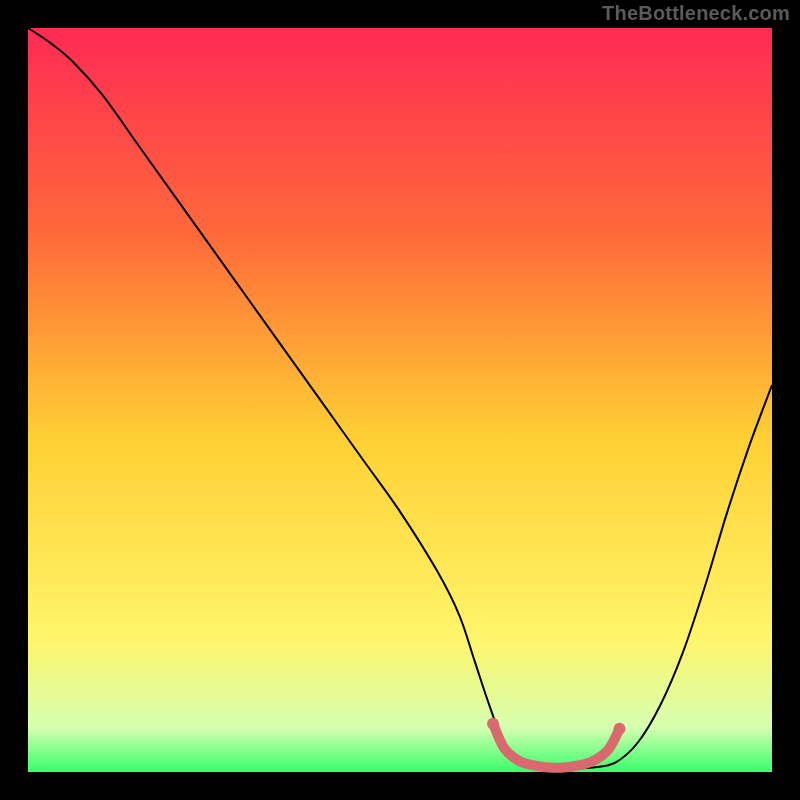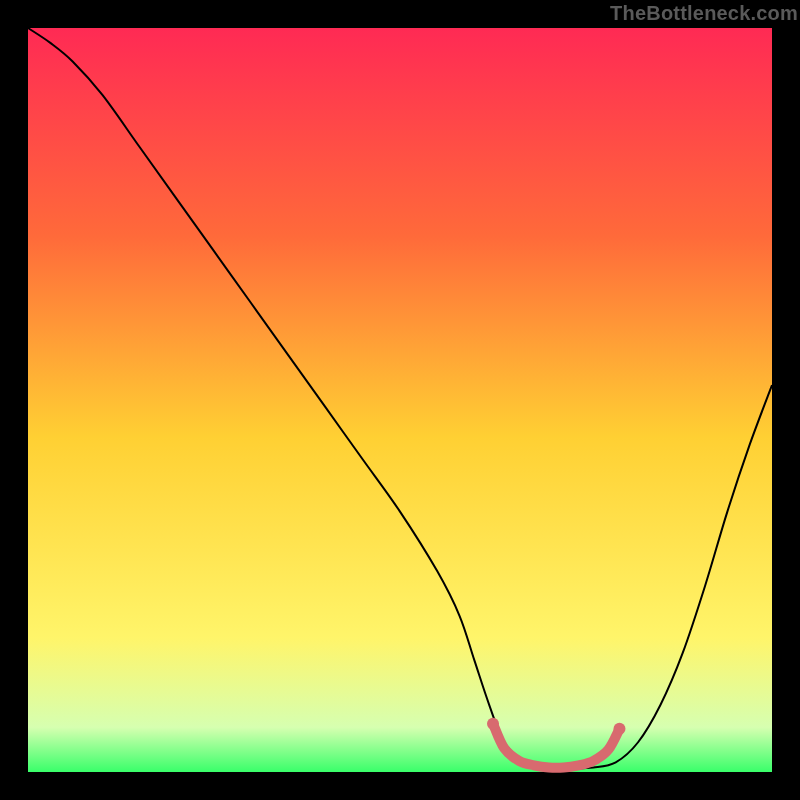--- a/index.html
+++ b/index.html
@@ -13,21 +13,21 @@
   }
   .frame {
     position: relative;
     width: 800px;
     height: 800px;
     background: #000;
   }
   .watermark {
     position: absolute;
     top: 2px;
-    right: 2px;
+    right: 10px;
     color: #5a5a5a;
     font-size: 20px;
     font-weight: 600;
     letter-spacing: 0.2px;
     z-index: 10;
     text-align: right;
   }
   svg {
     display: block;
   }

